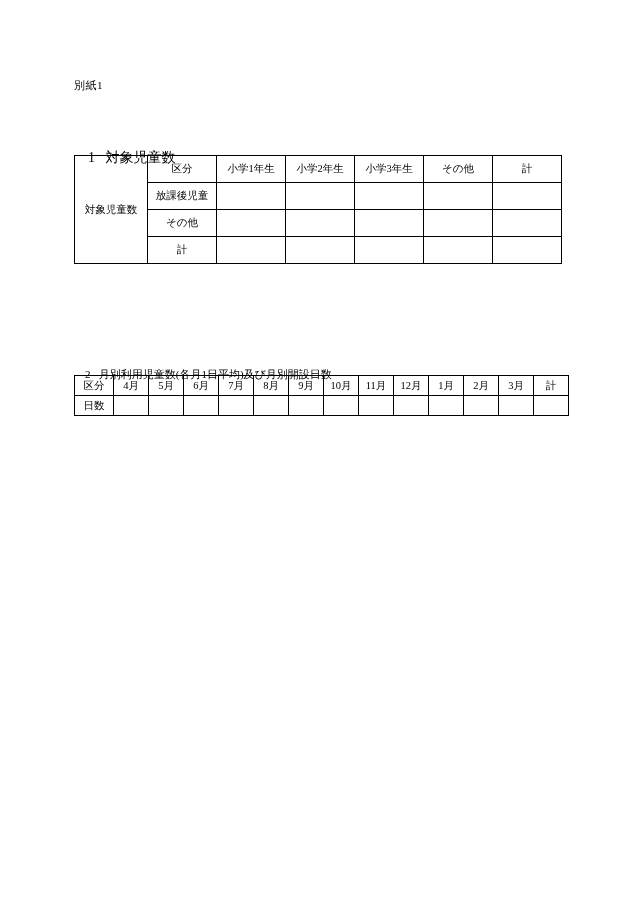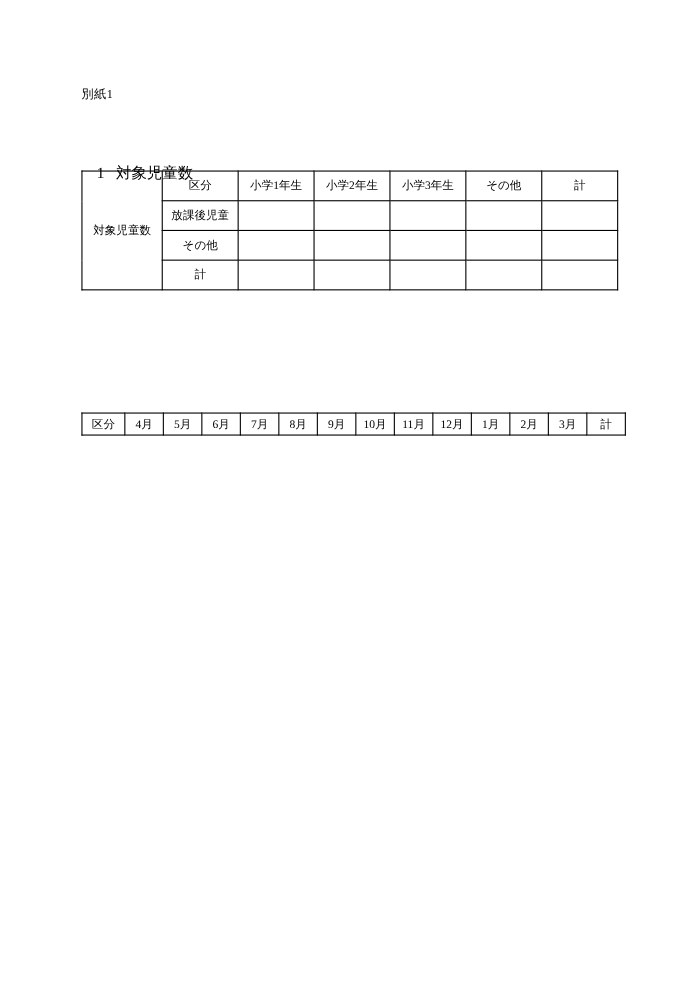--- a/index.html
+++ b/index.html
@@ -130,35 +130,54 @@
         <td>計</td>
         <td class="blank"></td>
         <td class="blank"></td>
         <td class="blank"></td>
         <td class="blank"></td>
         <td class="blank"></td>
       </tr>
     </tbody>
   </table>
 
+  <div class="sec2-heading">
+    <span>2</span>&nbsp;&nbsp;&nbsp;<span>月別利用児童数(各月1日平均)及び月別開設日数</span>
+  </div>
 
   <table class="table2">
     <tbody>
       <tr>
         <td class="c0">区分</td>
         <td class="cm">4月</td>
         <td class="cm">5月</td>
         <td class="cm">6月</td>
         <td class="cm">7月</td>
         <td class="cm">8月</td>
         <td class="cm">9月</td>
         <td class="cm">10月</td>
         <td class="cm">11月</td>
         <td class="cm">12月</td>
         <td class="cm">1月</td>
         <td class="cm">2月</td>
         <td class="cm">3月</td>
         <td class="cm">計</td>
       </tr>
+      <tr>
+        <td>日数</td>
+        <td></td>
+        <td></td>
+        <td></td>
+        <td></td>
+        <td></td>
+        <td></td>
+        <td></td>
+        <td></td>
+        <td></td>
+        <td></td>
+        <td></td>
+        <td></td>
+        <td></td>
+      </tr>
     </tbody>
   </table>
 
 </div>
 
 </body></html>

